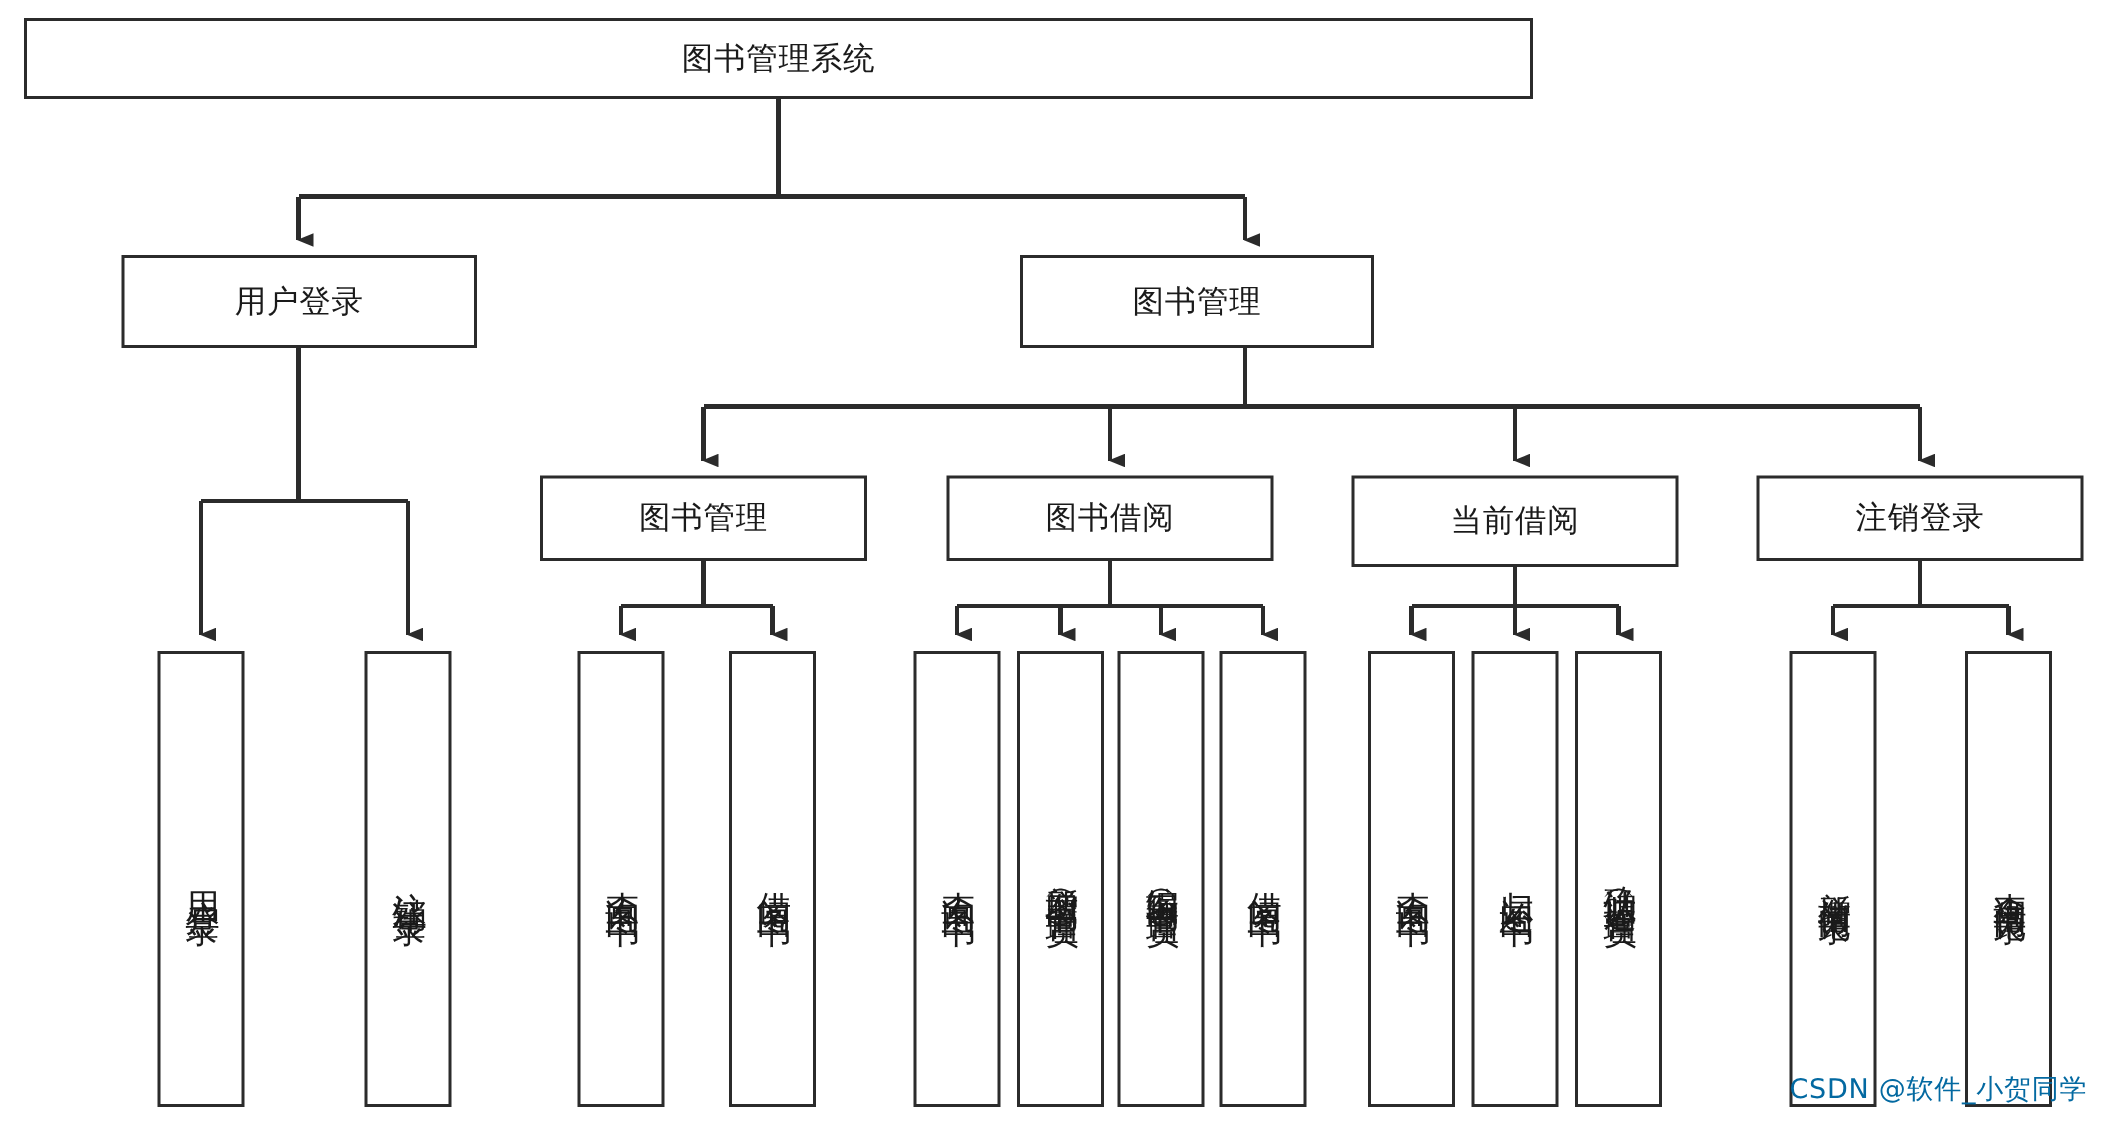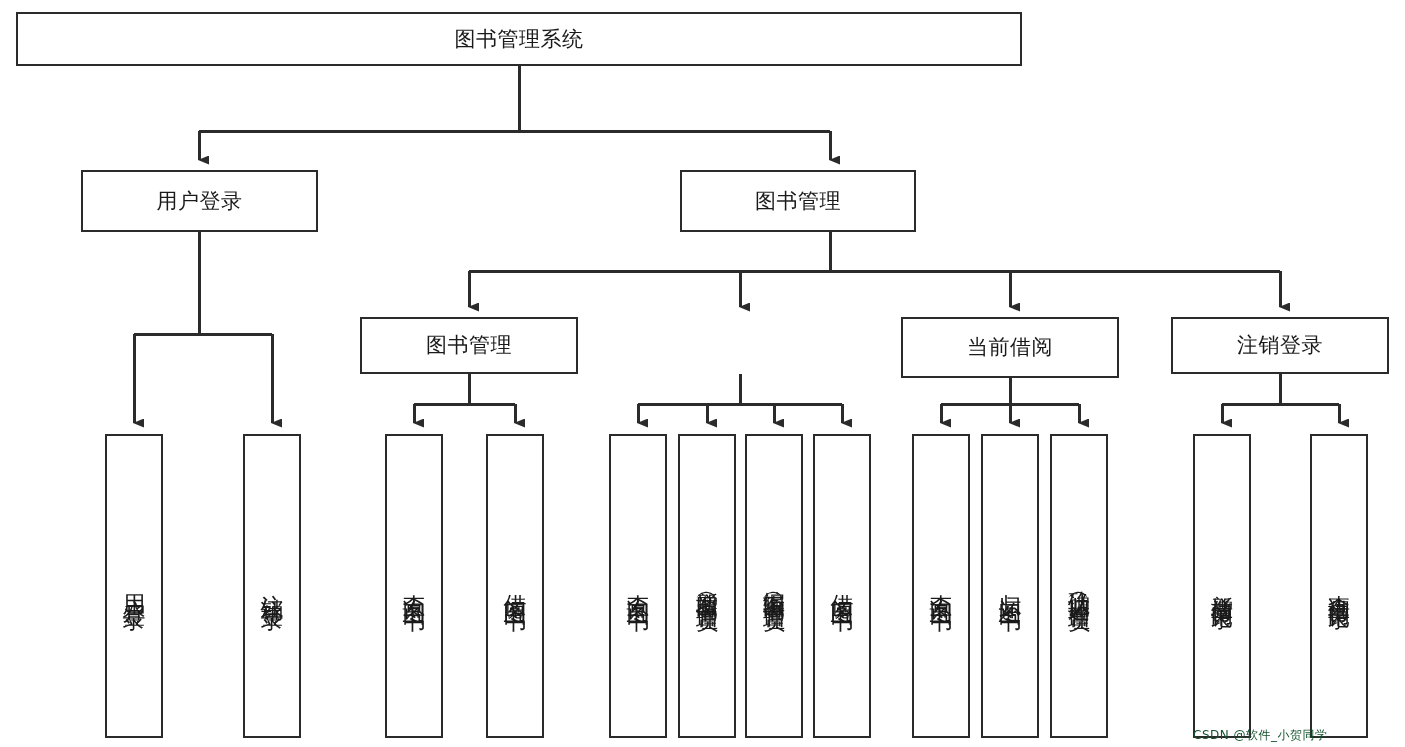--- a/index.html
+++ b/index.html
@@ -55,25 +55,24 @@
     font-size: 23px;
     letter-spacing: 5px;
     line-height: 1;
   }
   .node.vertical.compact .node-label {
     font-size: 22px;
     letter-spacing: 3px;
   }
   .watermark {
     position: absolute;
-    font-size: 12px;
-    color: #14532d;
+    font-size: 18px;
+    color: #0369a1;
     white-space: nowrap;
     letter-spacing: 0.5px;
-    margin-top: 13px;
   }
 </style>
 </head>
 <body>
 
 <div id="canvas">
 
   <svg id="wires" viewBox="0 0 1405 747" xmlns="http://www.w3.org/2000/svg">
     <defs>
       <marker id="arrowhead" markerWidth="9" markerHeight="11" refX="4.5" refY="10" orient="auto" markerUnits="userSpaceOnUse">
@@ -135,20 +134,23 @@
   </div>
 
   <div class="node horizontal" style="left:680px; top:170px; width:236px; height:62px;">
     <span class="node-label">图书管理</span>
   </div>
 
   <div class="node horizontal" style="left:360px; top:317px; width:218px; height:57px;">
     <span class="node-label">图书管理</span>
   </div>
 
+  <div class="node horizontal" style="left:631px; top:317px; width:218px; height:57px;">
+    <span class="node-label">图书借阅</span>
+  </div>
 
   <div class="node horizontal" style="left:901px; top:317px; width:218px; height:61px;">
     <span class="node-label">当前借阅</span>
   </div>
 
   <div class="node horizontal" style="left:1171px; top:317px; width:218px; height:57px;">
     <span class="node-label">注销登录</span>
   </div>
 
   <div class="node vertical" style="left:105px; top:434px; width:58px; height:304px;">

